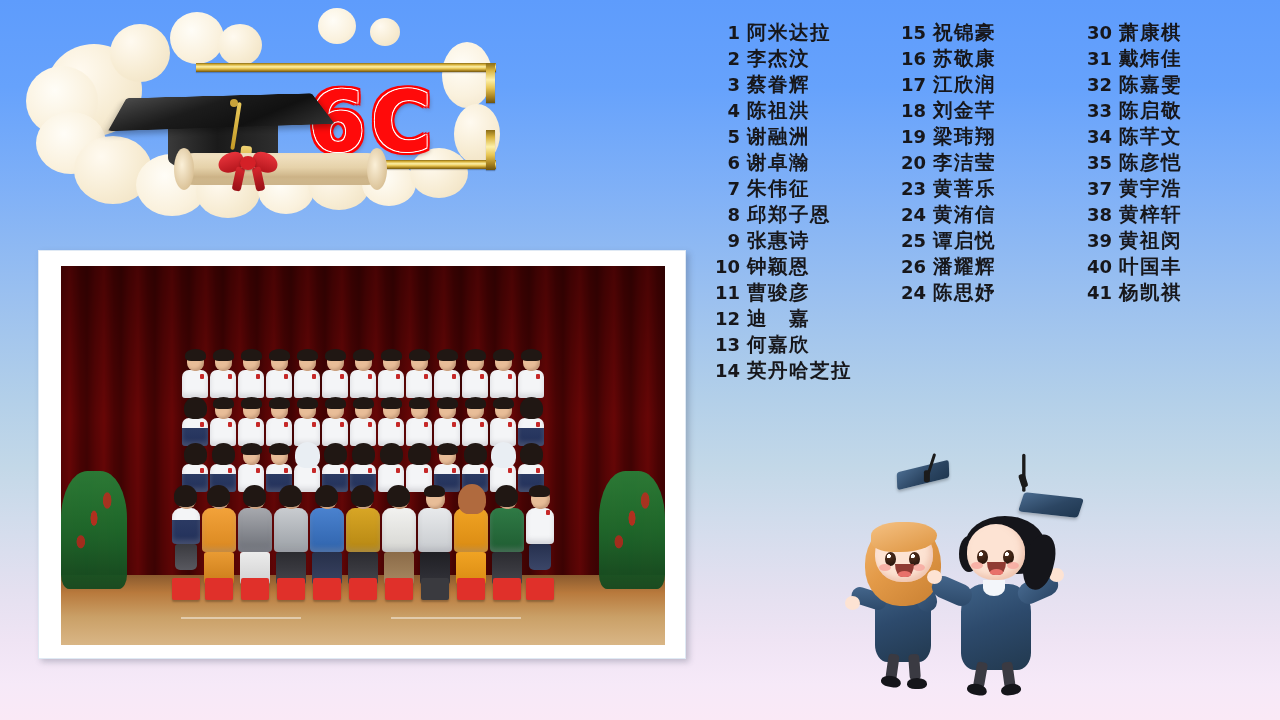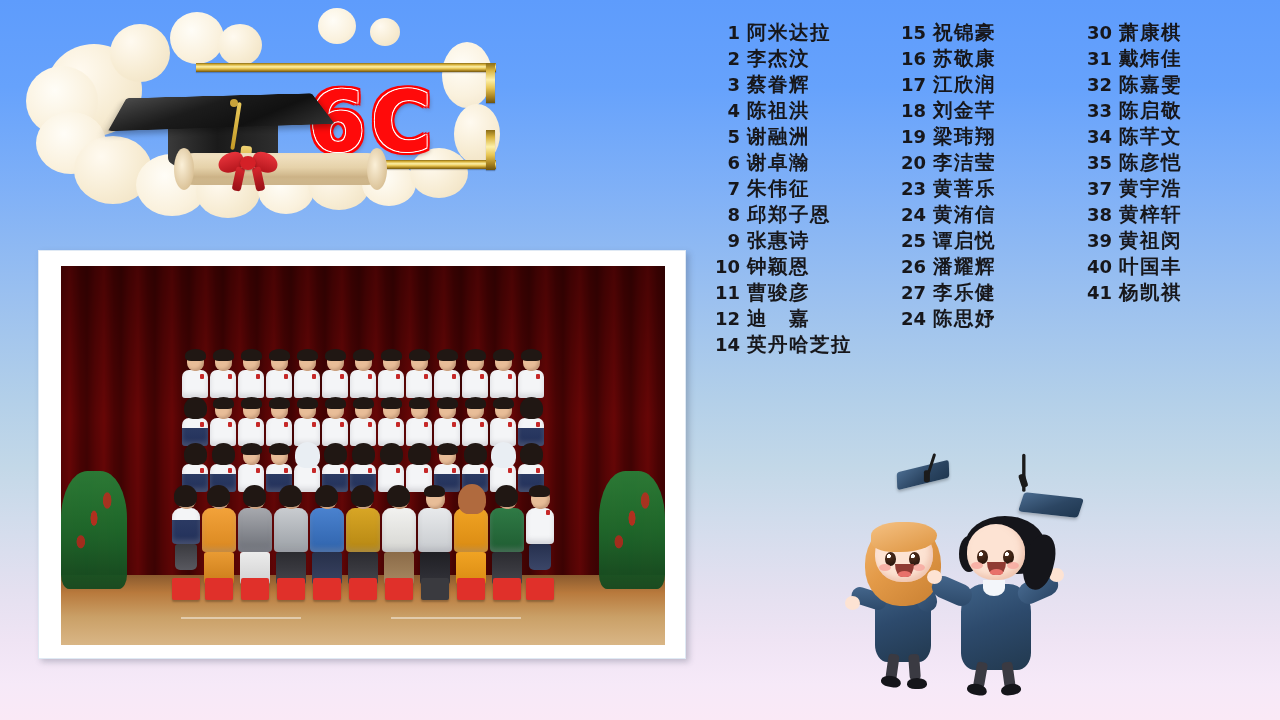--- a/index.html
+++ b/index.html
@@ -890,20 +890,24 @@
       </div>
     <div class="name-row">
         <span class="name-num">11</span>
         <span class="name-text">曹骏彦</span>
       </div>
     <div class="name-row">
         <span class="name-num">12</span>
         <span class="name-text">迪　嘉</span>
       </div>
     <div class="name-row">
+        <span class="name-num">13</span>
+        <span class="name-text">何嘉欣</span>
+      </div>
+    <div class="name-row">
         <span class="name-num">14</span>
         <span class="name-text">英丹哈芝拉</span>
       </div>
   </div>
 
   <div class="name-col">
     <div class="name-row">
         <span class="name-num">15</span>
         <span class="name-text">祝锦豪</span>
       </div>
@@ -935,24 +939,20 @@
         <span class="name-num">24</span>
         <span class="name-text">黄洧信</span>
       </div>
     <div class="name-row">
         <span class="name-num">25</span>
         <span class="name-text">谭启悦</span>
       </div>
     <div class="name-row">
         <span class="name-num">26</span>
         <span class="name-text">潘耀辉</span>
-      </div>
-    <div class="name-row">
-        <span class="name-num">27</span>
-        <span class="name-text">李乐健</span>
       </div>
     <div class="name-row">
         <span class="name-num">24</span>
         <span class="name-text">陈思妤</span>
       </div>
   </div>
 
   <div class="name-col">
     <div class="name-row">
         <span class="name-num">30</span>

